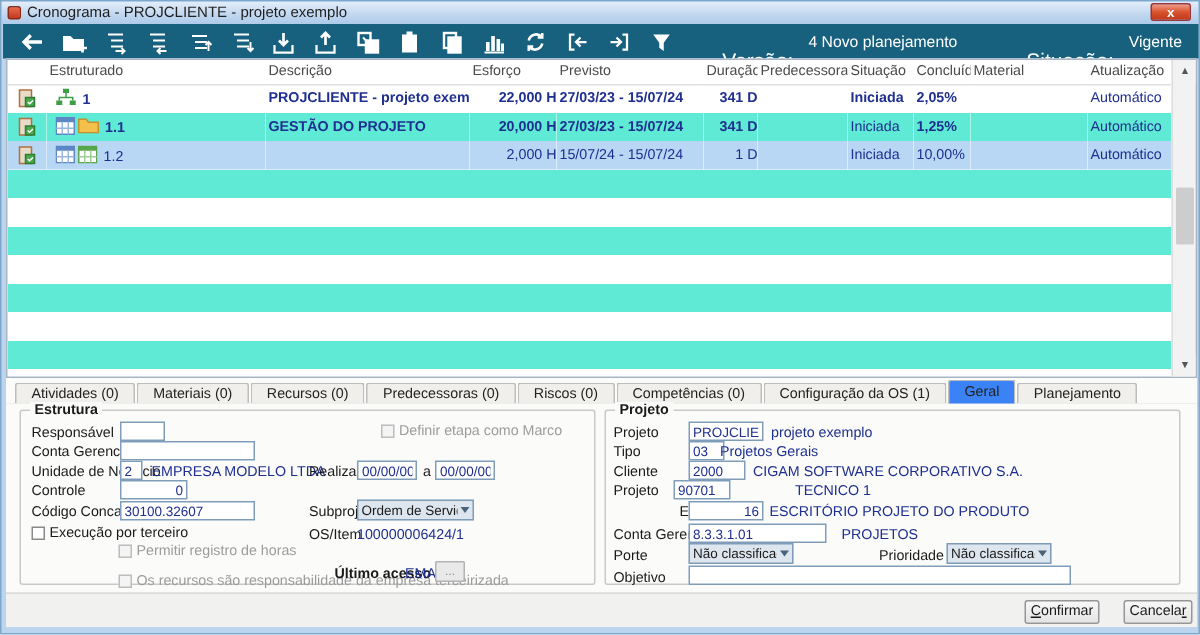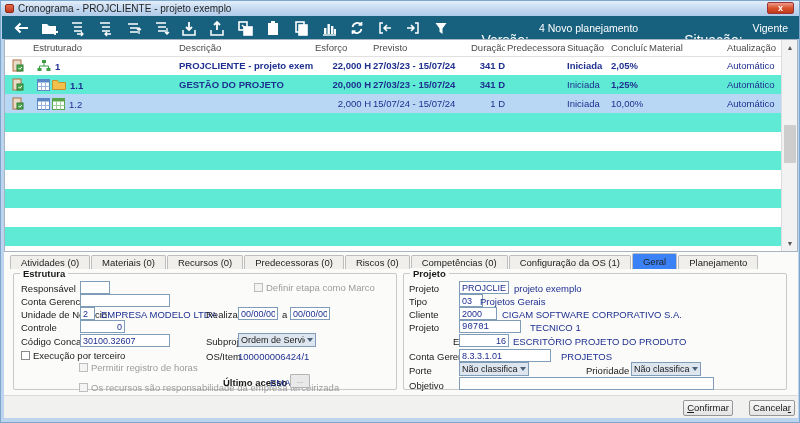--- a/index.html
+++ b/index.html
@@ -452,21 +452,21 @@
 
     <span class="flabel" style="left:405px; top:27px;">Tipo</span>
     <input class="fin" style="left: 455px; top: 25px; width: 24px;" value="03">
     <span class="fvalue" style="left:476px; top:27px;">Projetos Gerais</span>
 
     <span class="flabel" style="left:405px; top:40px;">Cliente</span>
     <input class="fin" style="left: 455px; top: 38px; width: 38px;" value="2000">
     <span class="fvalue" style="left:498px; top:40px;">CIGAM SOFTWARE CORPORATIVO S.A.</span>
 
     <span class="flabel" style="left:405px; top:53px;">Projeto</span>
-    <input class="fin" style="left: 455px; top: 51px; width: 62px; font-family: Liberation Mono, monospace;" value="90701">
+    <input class="fin" style="left: 445px; top: 51px; width: 38px;" value="90701">
     <span class="fvalue" style="left:526px; top:53px;">TECNICO 1</span>
 
     <span class="flabel" style="left:405px; top:67px;margin-left:44px;">Escritório</span>
     <input class="fin right" style="left: 455px; top: 65px; width: 50px;" value="16">
     <span class="fvalue" style="left:509px; top:67px;">ESCRITÓRIO PROJETO DO PRODUTO</span>
 
     <span class="flabel" style="left:405px; top:82px;">Conta Gerencial</span>
     <input class="fin" style="left: 455px; top: 80px; width: 92px;" value="8.3.3.1.01">
     <span class="fvalue" style="left:557px; top:82px;">PROJETOS</span>
 

